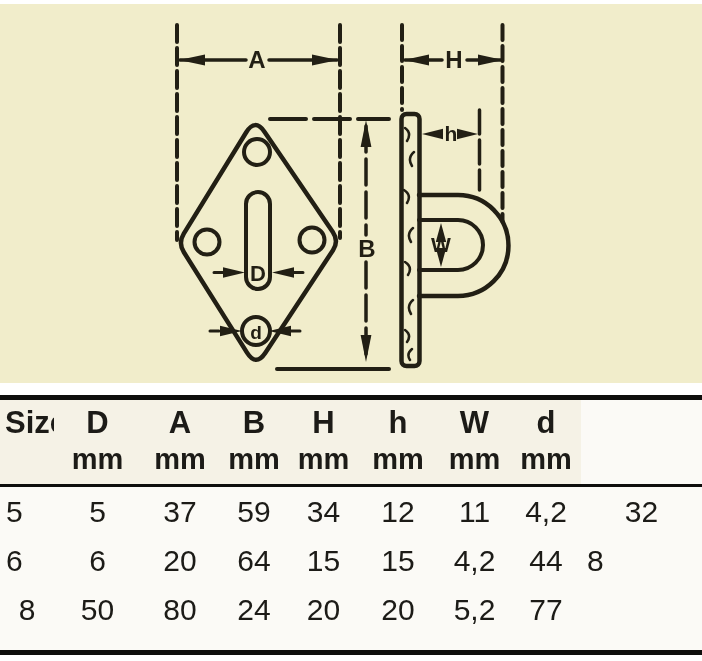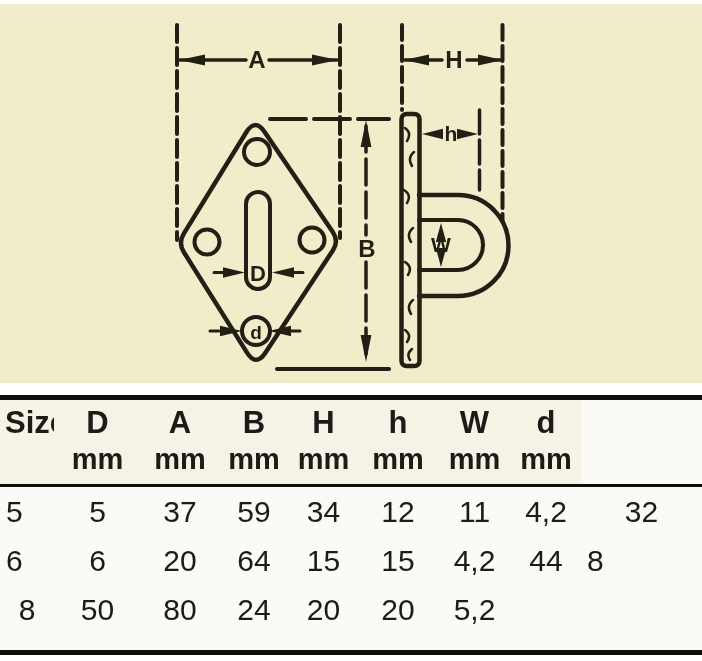--- a/index.html
+++ b/index.html
@@ -169,17 +169,18 @@
     <div class="dcell">44</div>
 
     <div class="dcell left">8</div>
     <div class="dcell">8</div>
     <div class="dcell">50</div>
     <div class="dcell">80</div>
     <div class="dcell">24</div>
     <div class="dcell">20</div>
     <div class="dcell">20</div>
     <div class="dcell">5,2</div>
+    <div class="dcell">77</div>
 
     <div class="spacer"></div>
   </div>
   <div class="rule-thick"></div>
 </div>
 
 </body></html>

